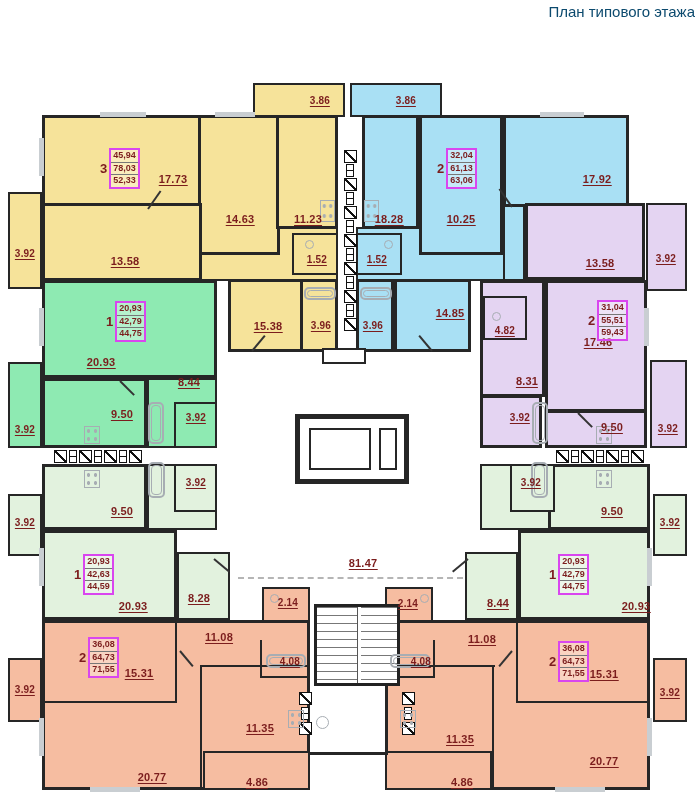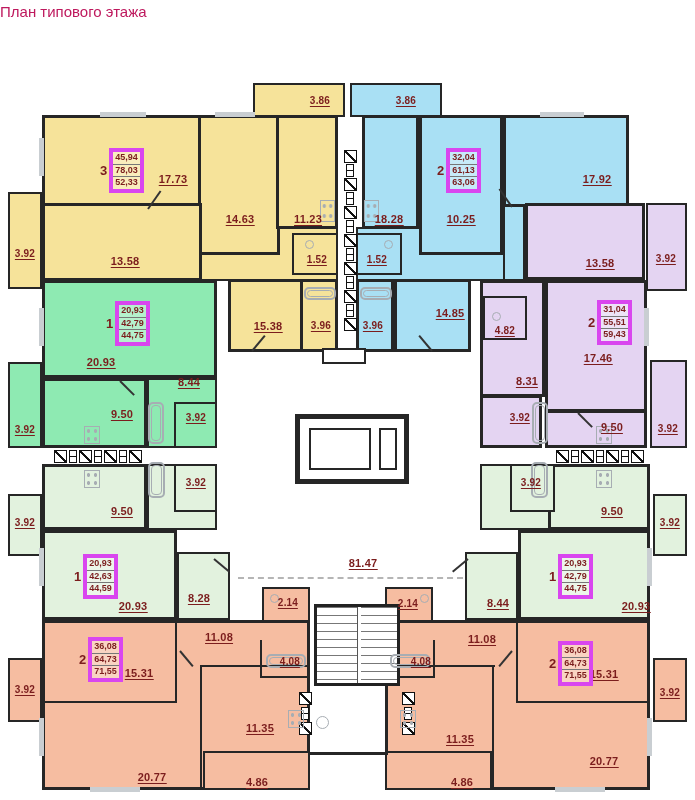--- a/index.html
+++ b/index.html
@@ -1,36 +1,36 @@
 <!DOCTYPE html>
 <html><head>
 <meta charset="utf-8">
 <style>
   html,body{margin:0;padding:0;background:#fff;}
   .plan{position:relative;width:695px;height:800px;background:#fff;
         font-family:"Liberation Sans",sans-serif;overflow:hidden;}
-  .title{position:absolute;top:3px;left:0;right:0;text-align:left;
-         font-size:15px;color:#be185d;}
+  .title{position:absolute;top:3px;left:0;right:0;text-align:right;
+         font-size:15px;color:#0c4a6e;}
   
   .rm{position:absolute;box-sizing:border-box;border:3px solid #262626;}
   .rm.t{border-width:2px;}
   .rm.x{border-width:5px;}
   .fy{background:#f6e39a}.fb{background:#a9e0f4}.fp{background:#e4d4f2}
   .fg{background:#8eeab2}.fl{background:#e2f2de}.fs{background:#f6bda1}
   .fw{background:#ffffff}
   
   .lbl{position:absolute;transform:translateX(-50%);font-weight:bold;
        font-size:11px;color:#7b1d1d;border-bottom:1.5px solid #7b1d1d;
        line-height:1.1;white-space:nowrap;letter-spacing:.2px;z-index:30;}
   .lbl.sm{font-size:10px;}
   
   .info{position:absolute;display:flex;align-items:center;gap:2px;
         color:#7b1d1d;font-weight:bold;z-index:30;}
   .info .num{font-size:13px;}
-  .info .vals{display:flex;flex-direction:column;border:4px solid #d946ef;
+  .info .vals{display:flex;flex-direction:column;border:2px solid #d946ef;
         background:rgba(255,255,255,.35);}
   .info .vals span{font-size:9px;padding:0 2px;border-bottom:1px solid #777;
         line-height:1.3;}
   .info .vals span:last-child{border-bottom:none;}
   
   .wall{position:absolute;background:#262626;z-index:5;}
   .win{position:absolute;background:#c9ced2;z-index:6;}
   .door{position:absolute;height:2px;background:#333;transform-origin:left center;z-index:7;}
   .dash{position:absolute;border-top:2px dashed #b5b5b5;z-index:4;}
   
@@ -239,21 +239,21 @@
 
   <div class="lbl" style="left:389px;top:213px">18.28</div>
   <div class="lbl" style="left:461px;top:213px">10.25</div>
   <div class="lbl" style="left:597px;top:173px">17.92</div>
   <div class="lbl sm" style="left:377px;top:254px">1.52</div>
   <div class="lbl sm" style="left:373px;top:320px">3.96</div>
   <div class="lbl" style="left:450px;top:307px">14.85</div>
   <div class="lbl sm" style="left:406px;top:95px">3.86</div>
 
   <div class="lbl" style="left:600px;top:257px">13.58</div>
-  <div class="lbl" style="left:598px;top:352px">17.46</div>
+  <div class="lbl" style="left:598px;top:336px">17.46</div>
   <div class="lbl" style="left:527px;top:375px">8.31</div>
   <div class="lbl sm" style="left:505px;top:325px">4.82</div>
   <div class="lbl sm" style="left:520px;top:412px">3.92</div>
   <div class="lbl" style="left:612px;top:421px">9.50</div>
   <div class="lbl sm" style="left:666px;top:253px">3.92</div>
   <div class="lbl sm" style="left:668px;top:423px">3.92</div>
 
   <div class="lbl" style="left:101px;top:356px">20.93</div>
   <div class="lbl" style="left:189px;top:376px">8.44</div>
   <div class="lbl" style="left:122px;top:408px">9.50</div>

